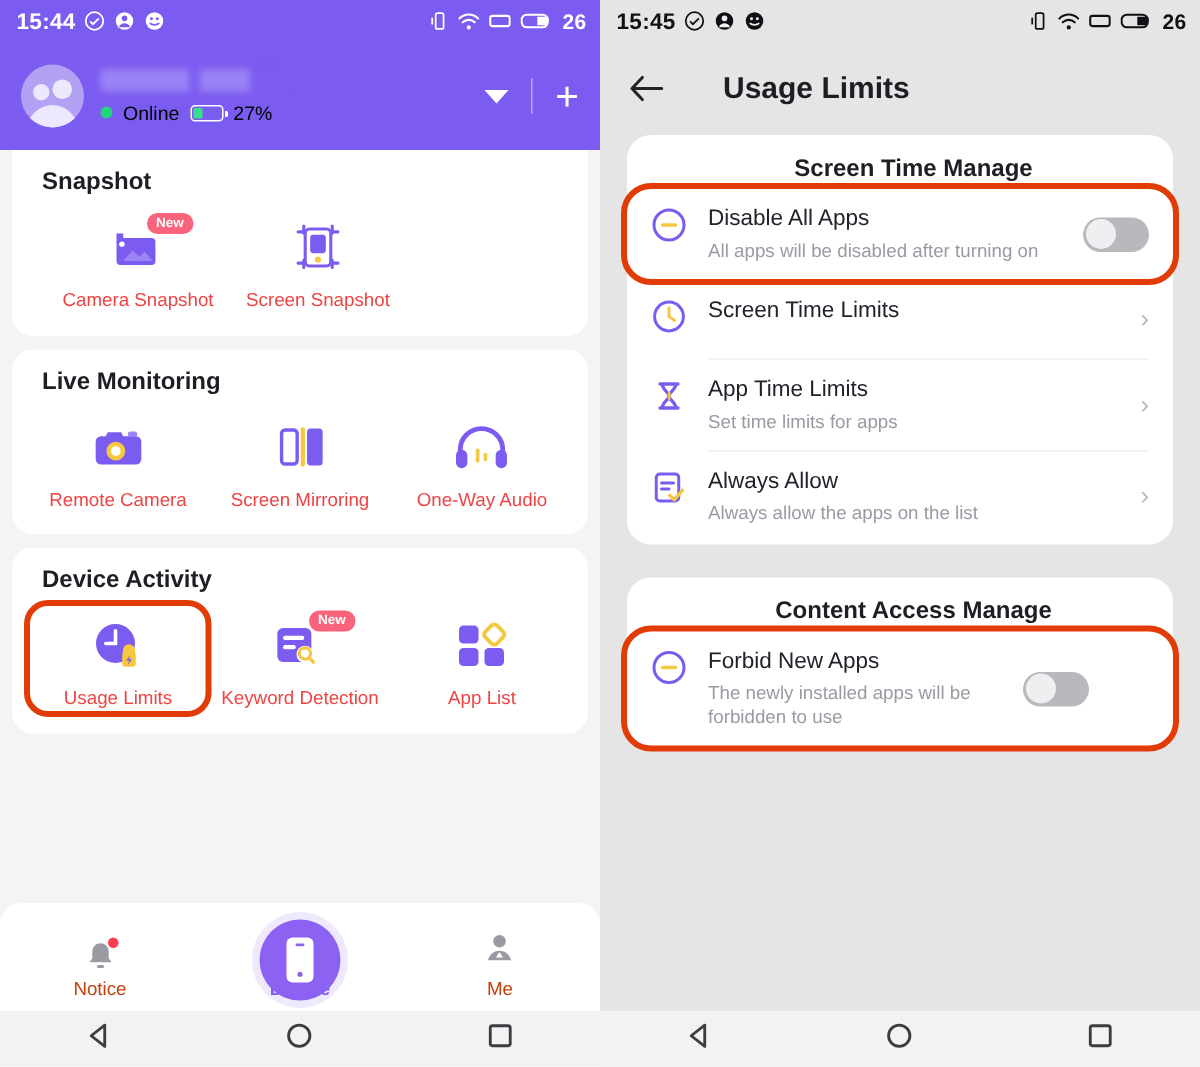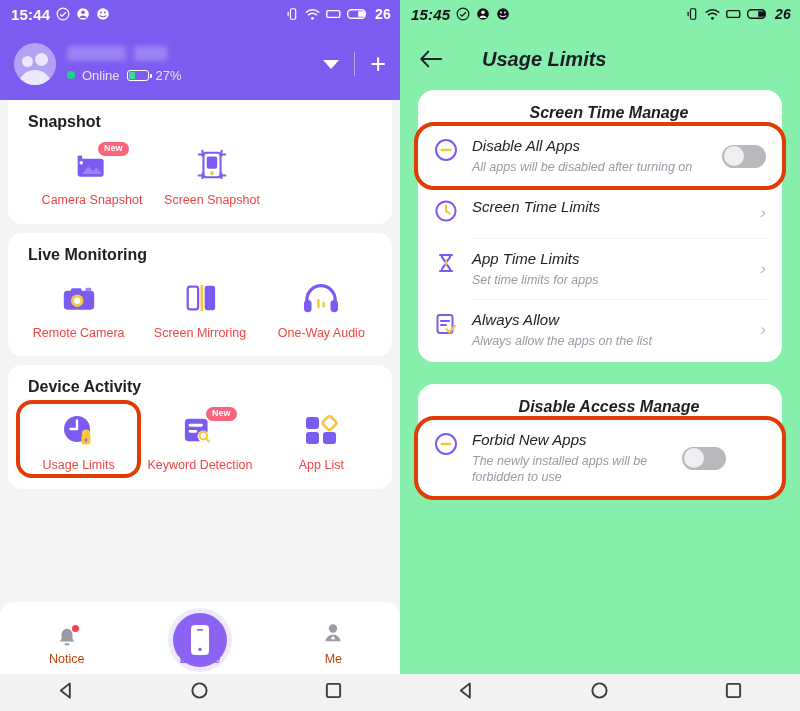--- a/index.html
+++ b/index.html
@@ -5,21 +5,21 @@
   * { box-sizing: border-box; margin: 0; padding: 0; }
   html, body {
     width: 800px; height: 711px;
     font-family: "Liberation Sans", "DejaVu Sans", sans-serif;
     overflow: hidden;
     background: #ffffff;
   }
   .screens { display: flex; width: 800px; height: 711px; }
   .screen { position: relative; height: 711px; overflow: hidden; }
   .screen-left  { width: 400px; background: #f4f4f4; }
-  .screen-right { width: 400px; background: #86efac; font-style: italic; }
+  .screen-right { width: 400px; background: #e5e5e5; }
 
   
   .statusbar {
     height: 28px; display: flex; align-items: center;
     padding: 0 9px 0 11px; font-size: 15px; font-weight: 600;
     letter-spacing: .2px;
   }
   .sb-left { display: flex; align-items: center; gap: 6px; }
   .sb-spacer { flex: 1; }
   .sb-right { display: flex; align-items: center; gap: 6px; }
@@ -39,21 +39,21 @@
   }
   .avatar .h1 { position:absolute; width:11px; height:11px; border-radius:50%; background:#ece8fd; left:8px; top:13px; }
   .avatar .h2 { position:absolute; width:13px; height:13px; border-radius:50%; background:#ece8fd; left:21px; top:10px; }
   .avatar .body { position:absolute; width:34px; height:22px; border-radius:17px 17px 0 0; background:#ece8fd; left:4px; top:27px; }
   .dev-meta { margin-left: 11px; flex: 1; }
   .dev-name {
     height: 15px; width: 128px; border-radius: 3px;
     background: linear-gradient(90deg,#9b82f4 0 46%, #7c5cf0 46% 52%, #9b82f4 52% 78%, #7c5cf0 78% 100%);
     filter: blur(2.6px); margin-bottom: 7px;
   }
-  .dev-status { display: flex; align-items: center; gap: 7px; color:#e5e5e5; font-size: 13px; }
+  .dev-status { display: flex; align-items: center; gap: 7px; color:#000000; font-size: 13px; }
   .dot-online { width: 8px; height: 8px; border-radius: 50%; background: #22d37f; display:inline-block; }
   .mini-batt {
     width: 22px; height: 11px; border: 1.6px solid #fff; border-radius: 3px;
     position: relative; display: inline-block;
   }
   .mini-batt::after { content:""; position:absolute; right:-4px; top:3px; width:2px; height:4px; background:#fff; border-radius:0 1px 1px 0; }
   .mini-batt .fill { position:absolute; left:1px; top:1px; bottom:1px; width:6px; background:#36e089; border-radius:1px; }
   .hdr-actions { display:flex; align-items:center; gap:0; }
   .caret-down { width:0;height:0;border-left:8px solid transparent;border-right:8px solid transparent;border-top:9px solid #fff; }
   .hdr-sep { width:1px; height:24px; background:rgba(255,255,255,.45); margin: 0 15px; }
@@ -519,21 +519,21 @@
           </span>
           <span class="row-text">
             <span class="row-title">Always Allow</span>
             <span class="row-sub" style="display:block">Always allow the apps on the list</span>
           </span>
           <span class="chev">›</span>
         </div>
       </div>
 
       <div class="r-card">
-        <div class="r-card-title">Disable Access Manage</div>
+        <div class="r-card-title">Content Access Manage</div>
         <div class="row row-hl">
           <span class="row-icon">
             <svg width="24" height="24" viewBox="0 0 24 24">
                 <circle cx="12" cy="12" r="10" fill="none" stroke="#7c5cf0" stroke-width="2"></circle>
                 <rect x="6.5" y="10.8" width="11" height="2.4" rx="1.2" fill="#f5c842"></rect>
               </svg>
           </span>
           <span class="row-text" style="max-width:210px">
             <span class="row-title">Forbid New Apps</span>
             <span class="row-sub" style="display:block">The newly installed apps will be forbidden to use</span>

